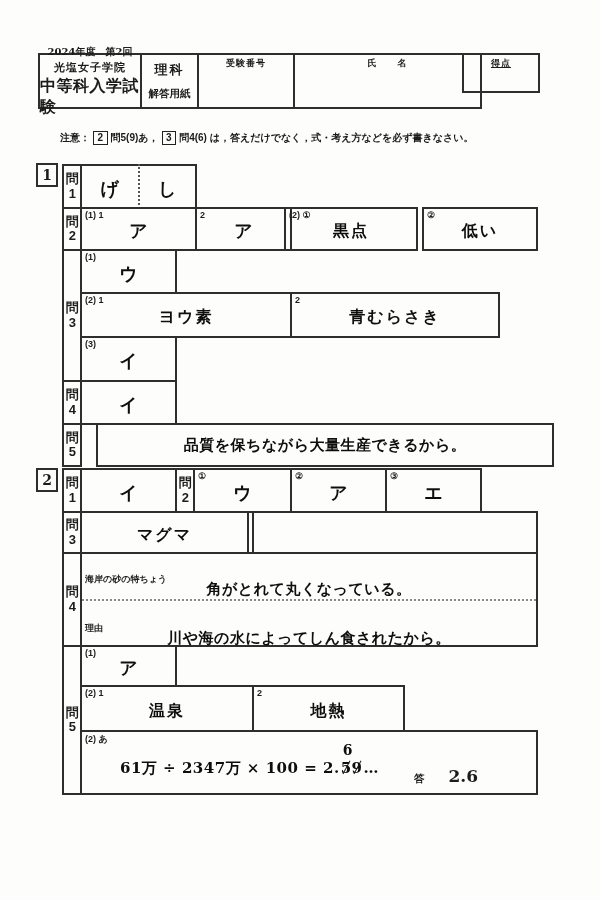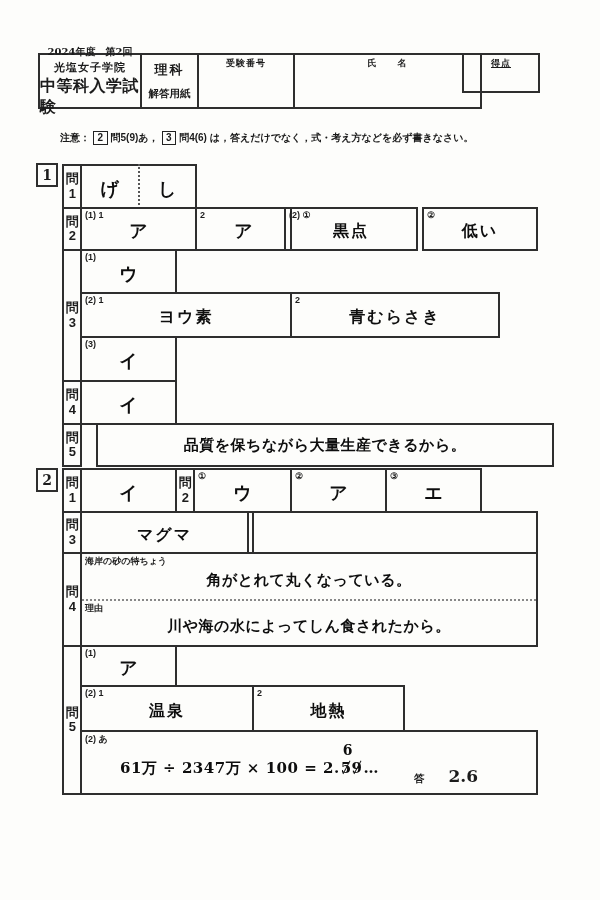--- a/index.html
+++ b/index.html
@@ -25,21 +25,21 @@
   .hd-l3{font-size:16px;letter-spacing:0.5px;}
   .hd-sub{flex-direction:column;font-family:"DejaVu Serif","Liberation Serif",serif;font-weight:bold;gap:8px;}
   .hd-subj{font-size:13px;letter-spacing:2px;}
   .hd-sheet{font-size:10.5px;}
   .hd-top{align-items:flex-start;justify-content:center;font-size:9px;font-weight:bold;padding-top:2px;letter-spacing:1px;}
   
   .notice{position:absolute;left:60px;top:131px;font-size:10px;font-weight:bold;color:#1a1a1a;}
   .nbox{display:inline-block;box-sizing:border-box;border:1.5px solid #222;padding:0 3.5px;margin:0 3px;font-size:10px;line-height:12px;}
   
   .q4col{flex-direction:column;align-items:stretch;padding:0;}
-  .q4half{position:relative;flex:1;display:flex;align-items:center;justify-content:center;}
+  .q4half{position:relative;flex:1;display:flex;align-items:center;justify-content:center;margin-top:20px;}
   .q4half.first{border-bottom:2px dotted #888;}
   
   .formula{position:absolute;left:38px;top:27px;font-family:"DejaVu Serif",serif;
            font-size:15px;font-weight:bold;color:#0e0e0e;letter-spacing:0.5px;white-space:nowrap;}
   .struckwrap{position:relative;display:inline-block;margin:0 1px;}
   .struck{position:relative;display:inline-block;}
   .struck::after{content:"";position:absolute;left:-2px;right:-2px;top:46%;
            border-top:1.6px solid #1a1a1a;transform:rotate(-62deg);}
   .corr{position:absolute;top:-17px;left:2px;font-size:14px;}
   .ansline{position:absolute;right:58px;bottom:7px;display:flex;align-items:baseline;gap:24px;}

